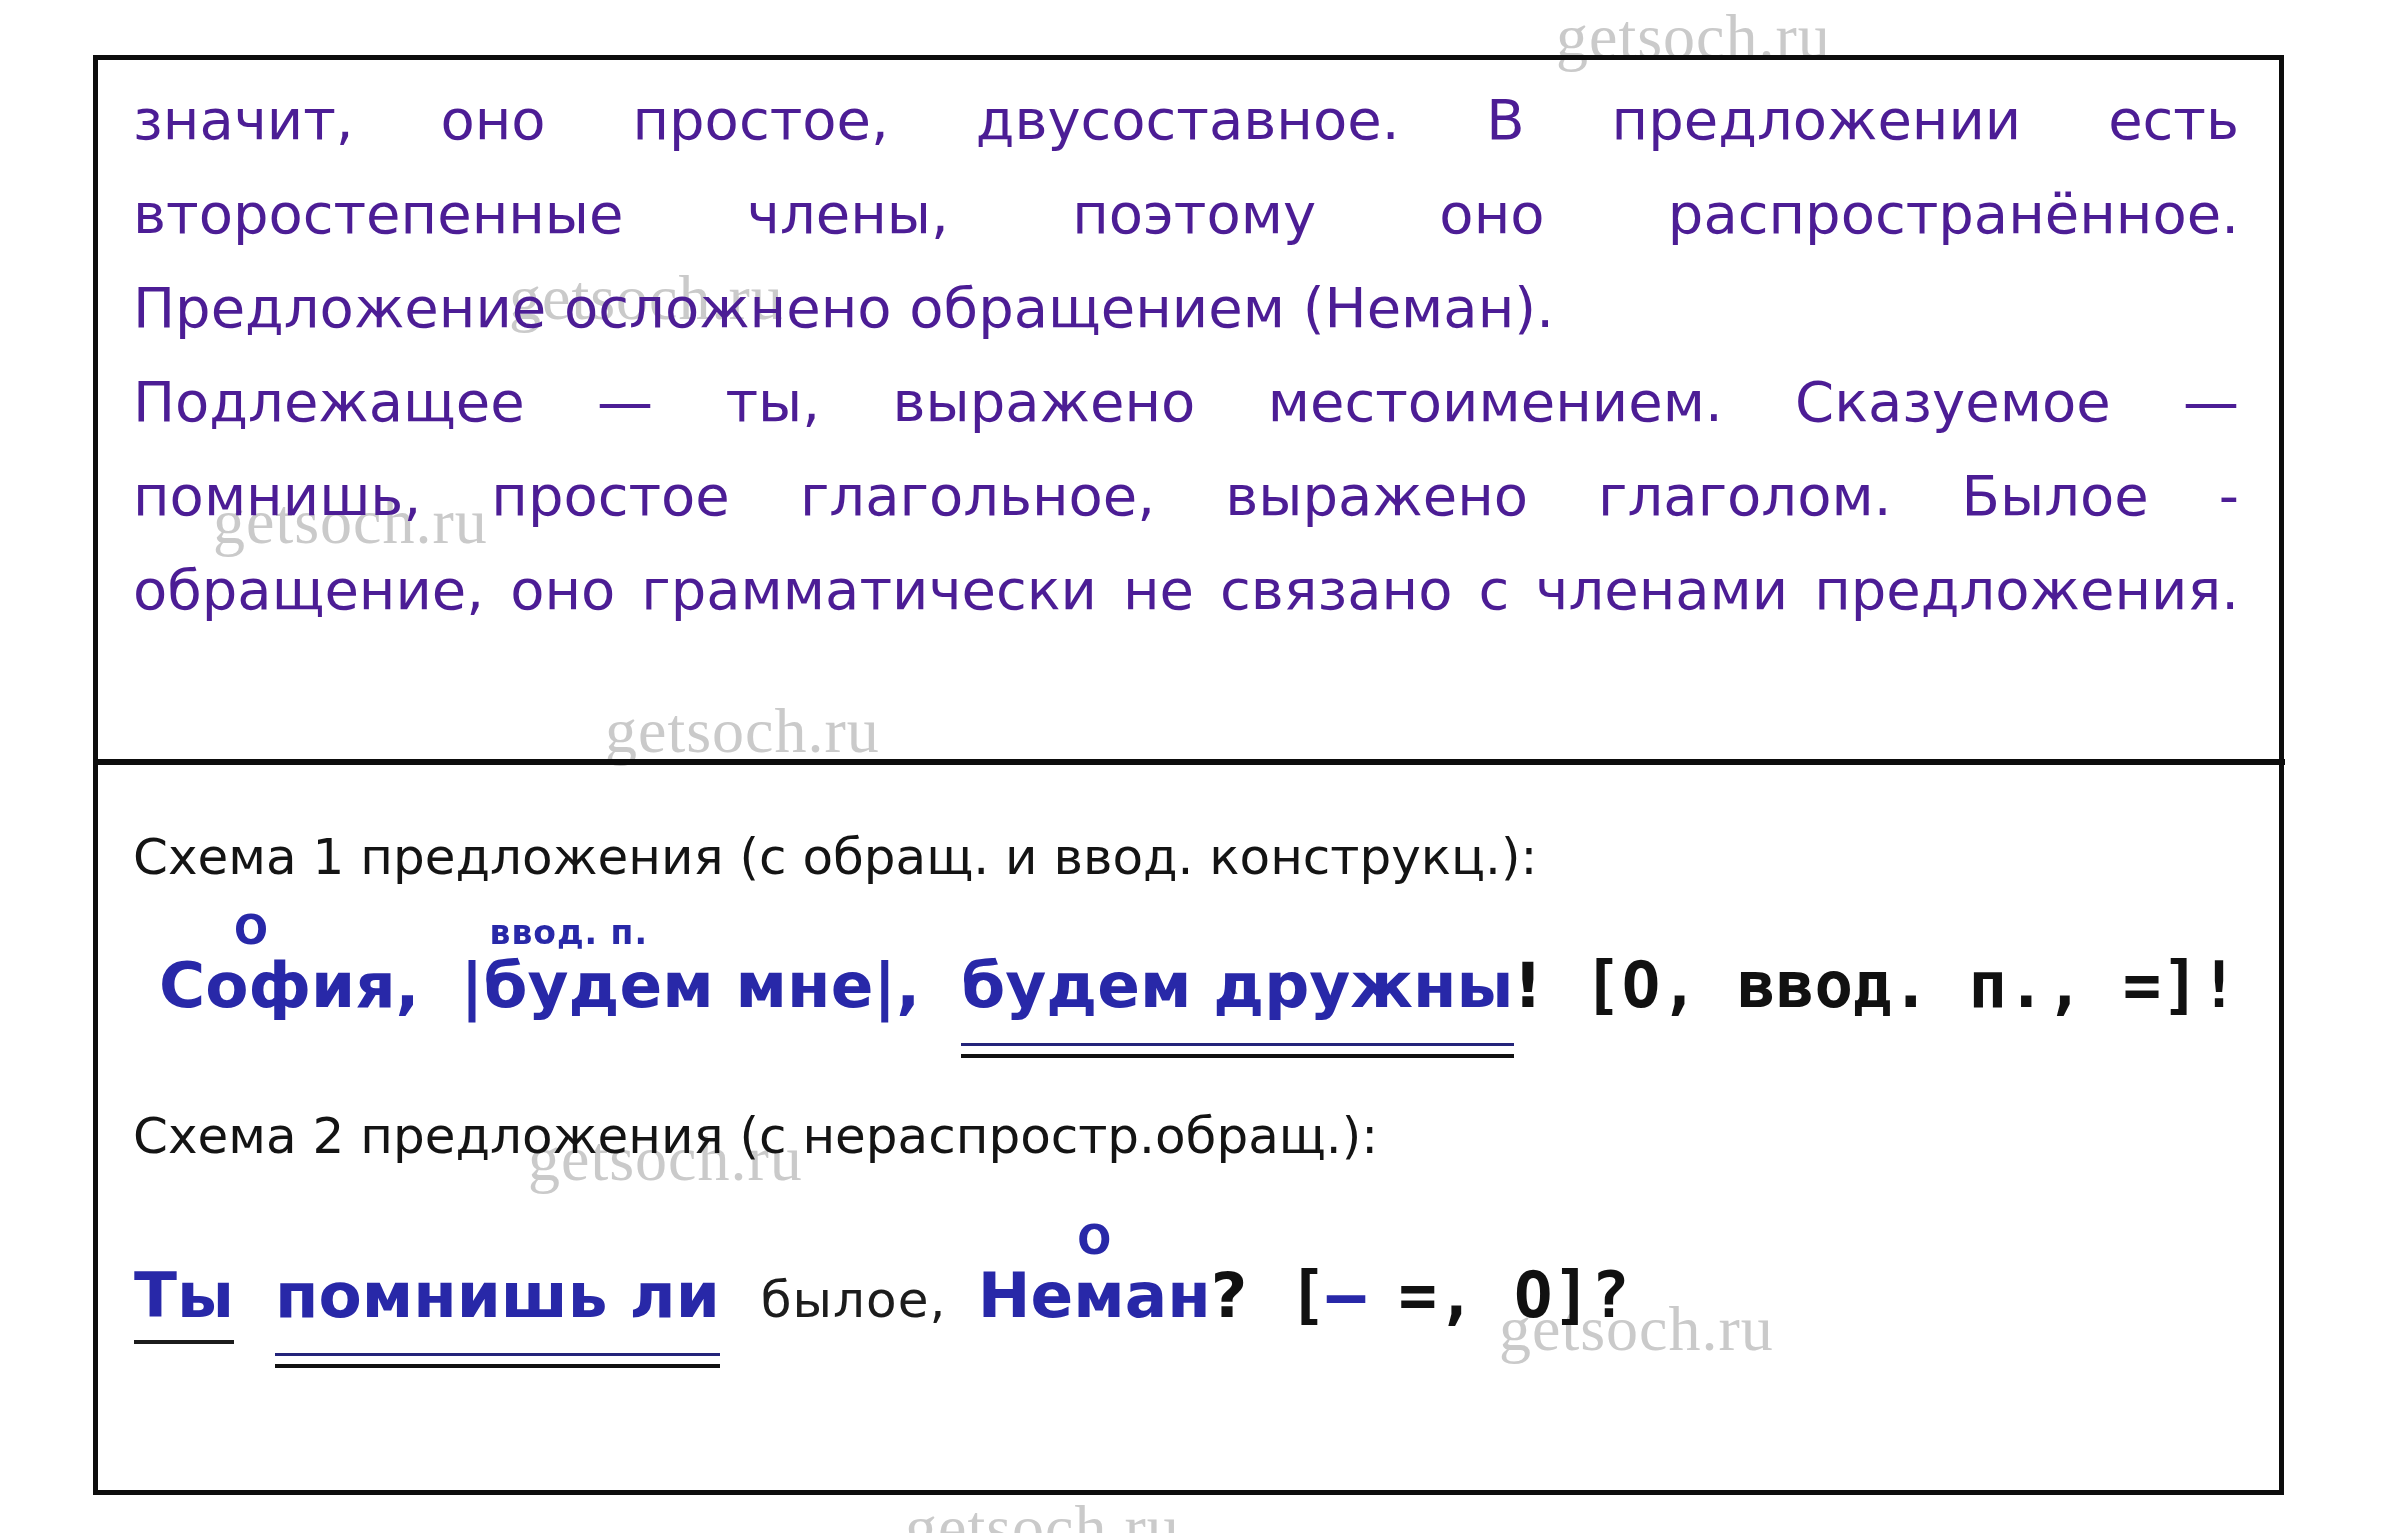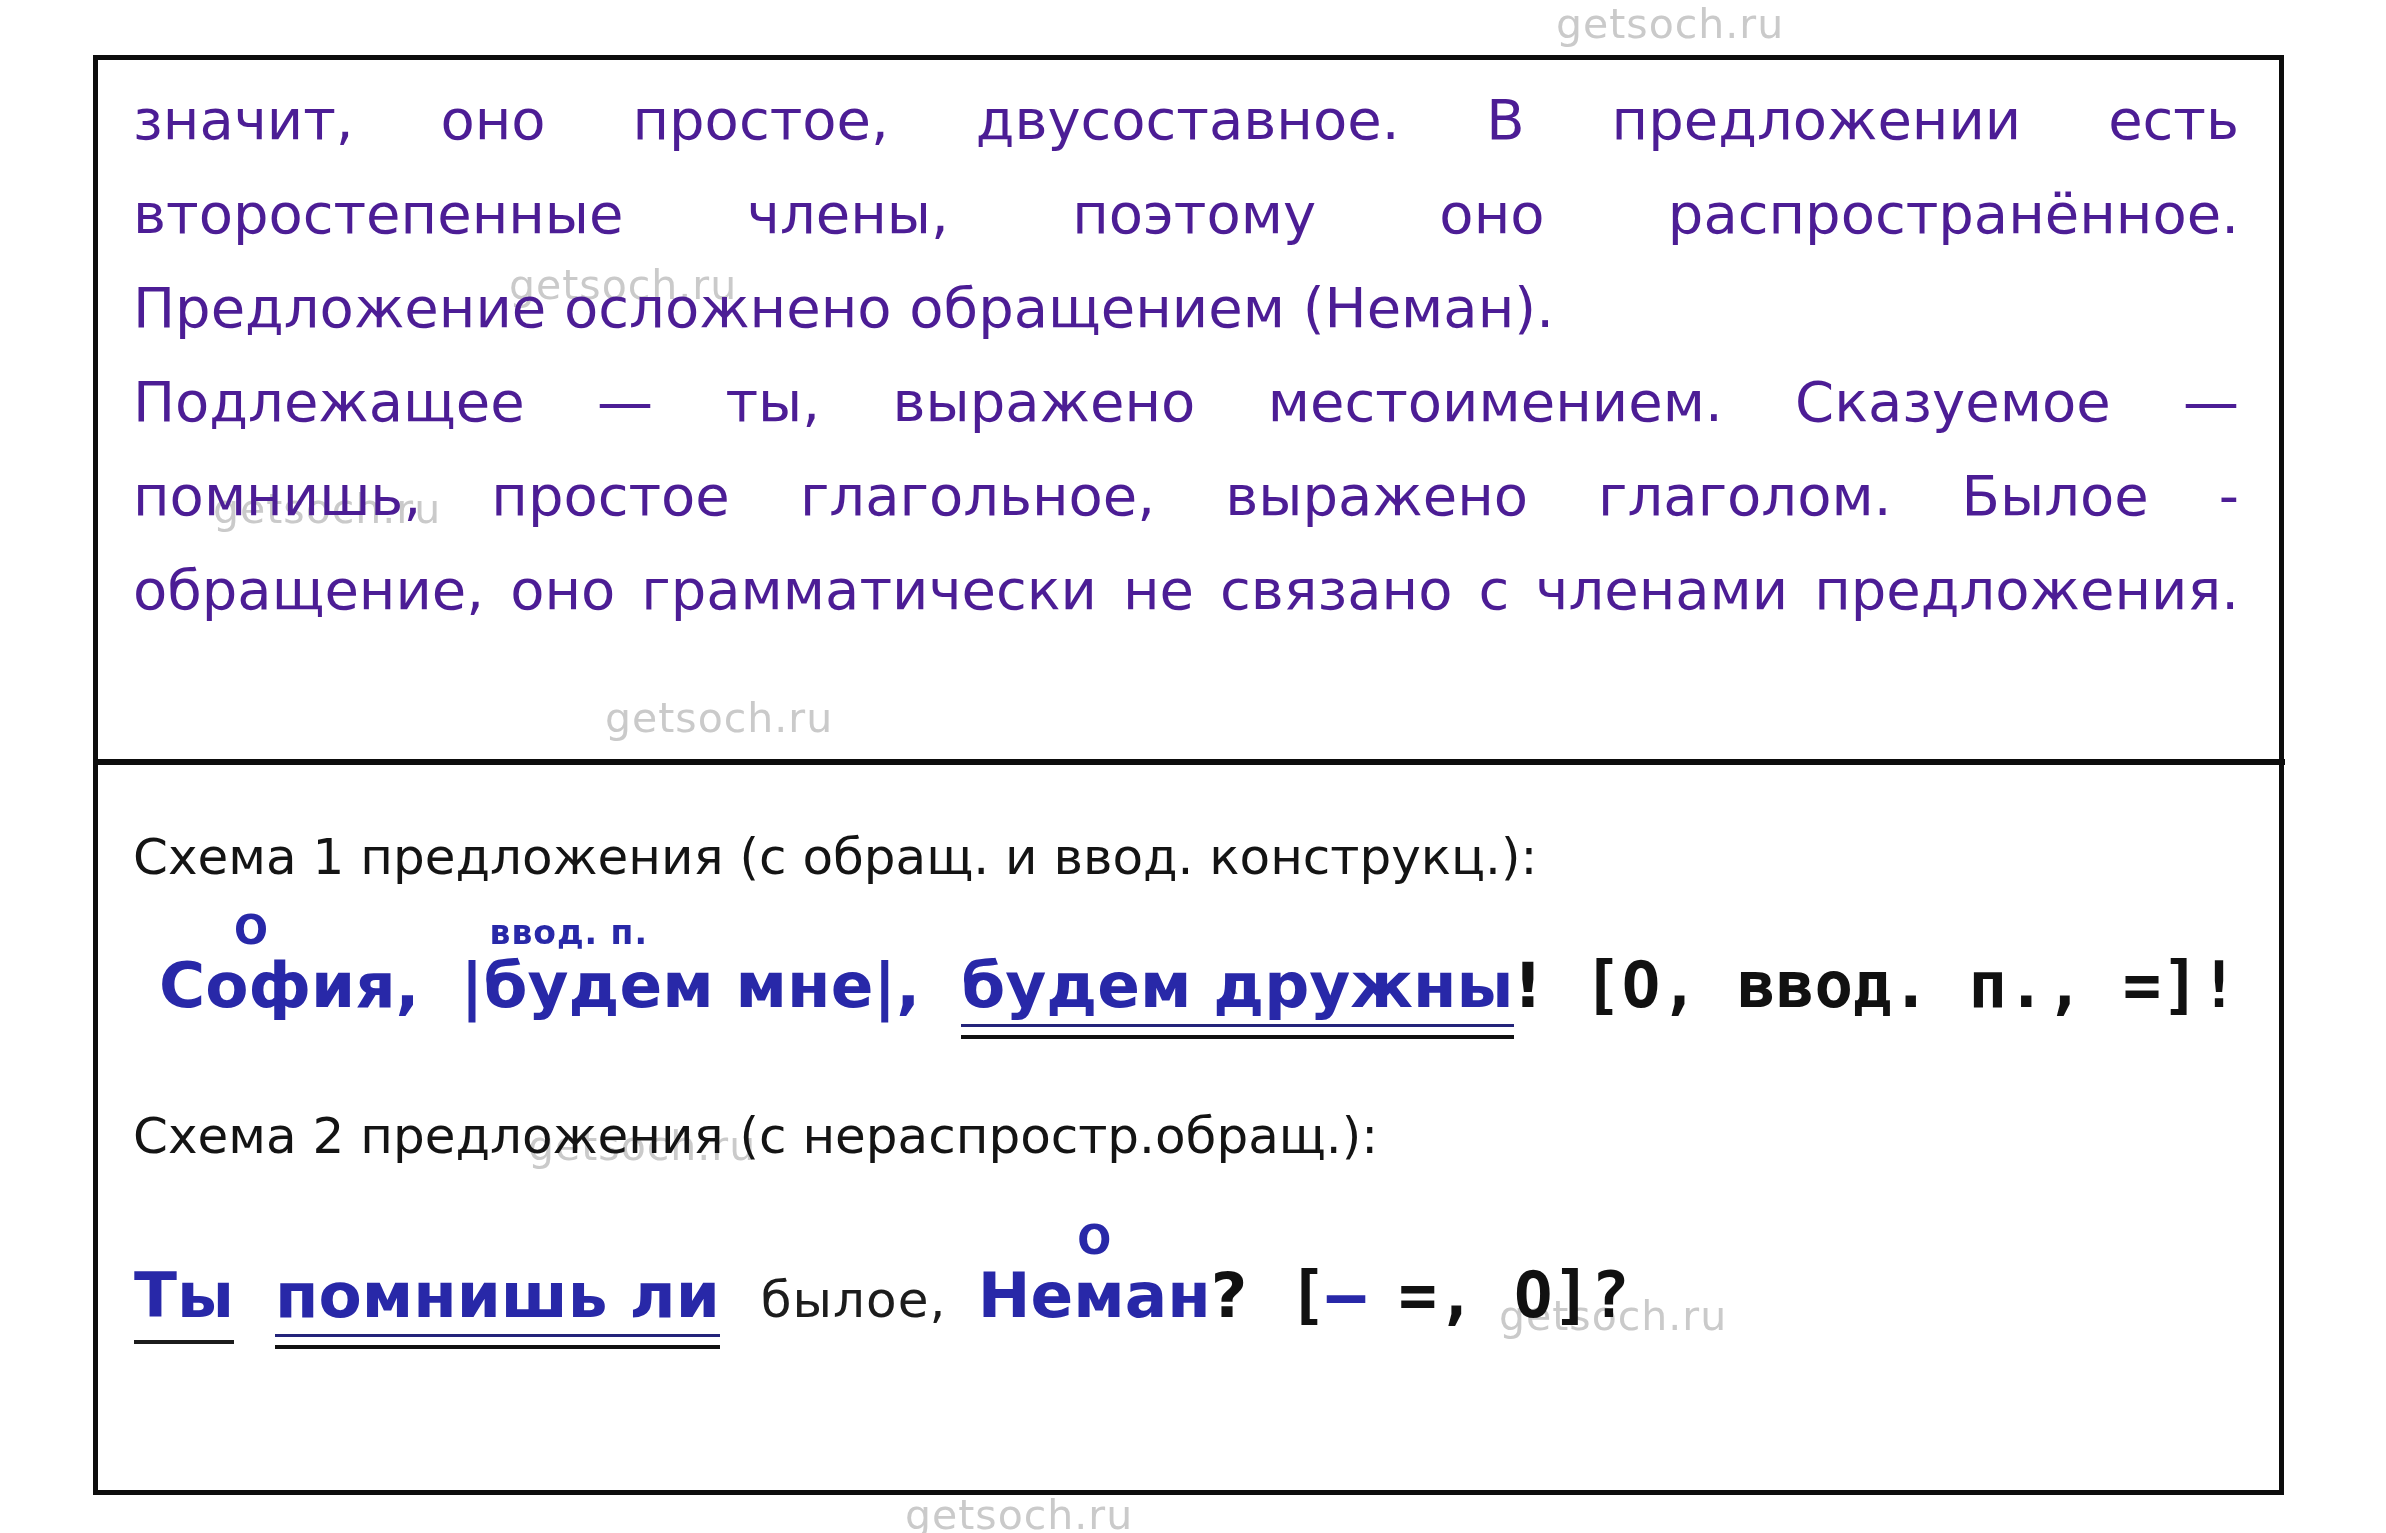--- a/index.html
+++ b/index.html
@@ -8,26 +8,27 @@
     background:#ffffff;
     position:relative;
     overflow:hidden;
     font-family:"DejaVu Sans", sans-serif;
     color:#141414;
   }
 
   
   .watermark{
     position:absolute;
-    font-size:41px;
+    font-size:64px;
     color:#cacaca;
     font-weight:normal;
     letter-spacing:1px;
     white-space:nowrap;
     z-index:0;
+    font-family:Liberation Serif, serif;
   }
   .w1{left:1556px;top:0px;}
   .w2{left:509px;top:261px;}
   .w3{left:213px;top:485px;}
   .w4{left:605px;top:694px;}
   .w5{left:528px;top:1122px;}
   .w6{left:1499px;top:1292px;}
   .w7{left:905px;top:1491px;}
 
   
@@ -114,21 +115,21 @@
   }
 
   .u1{ 
     position:relative;
     padding-bottom:7.7px;
     border-bottom:4.8px solid #1c1c1c;
     margin-top:22px;
   }
   .u2{ 
     position:relative;
-    padding-bottom:2px;
+    padding-bottom:21px;
     border-bottom:3.8px solid #23237a;
   }
   .u2::after{
     content:"";
     position:absolute;
     left:0;right:0;bottom:-15.4px;
     height:4.8px;
     background:#111111;
   }
 

